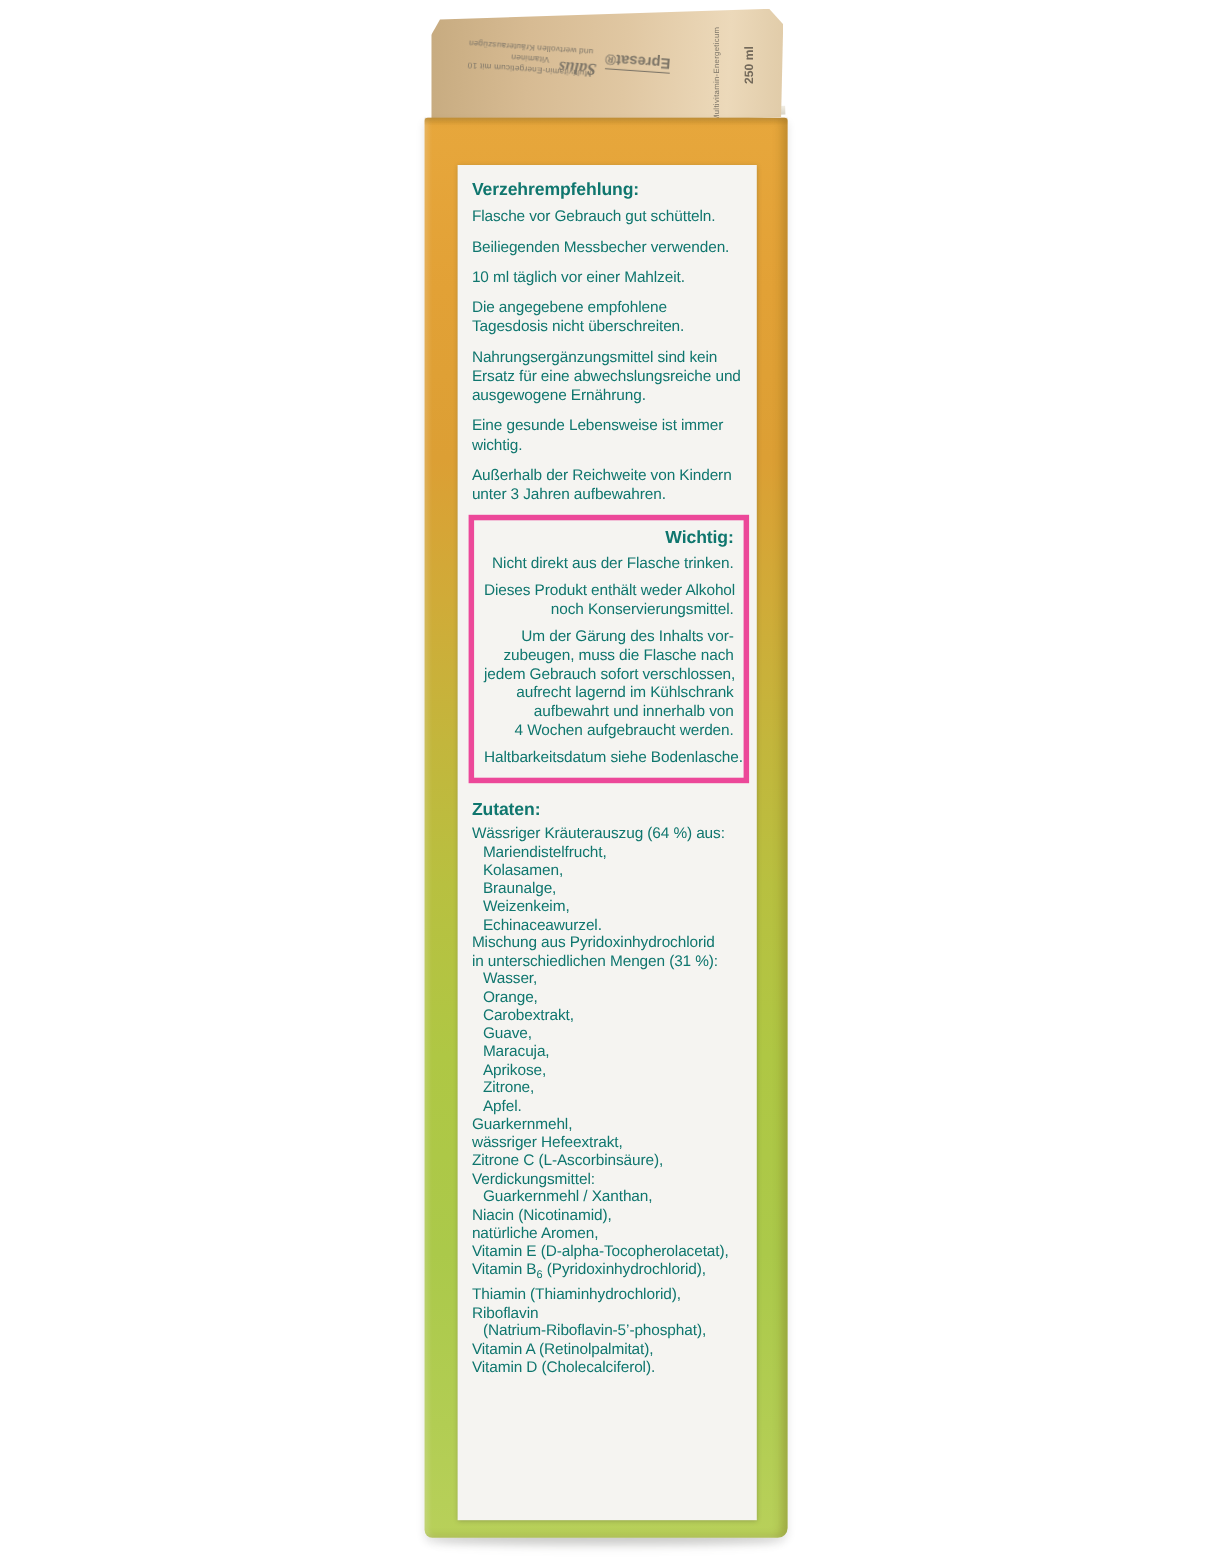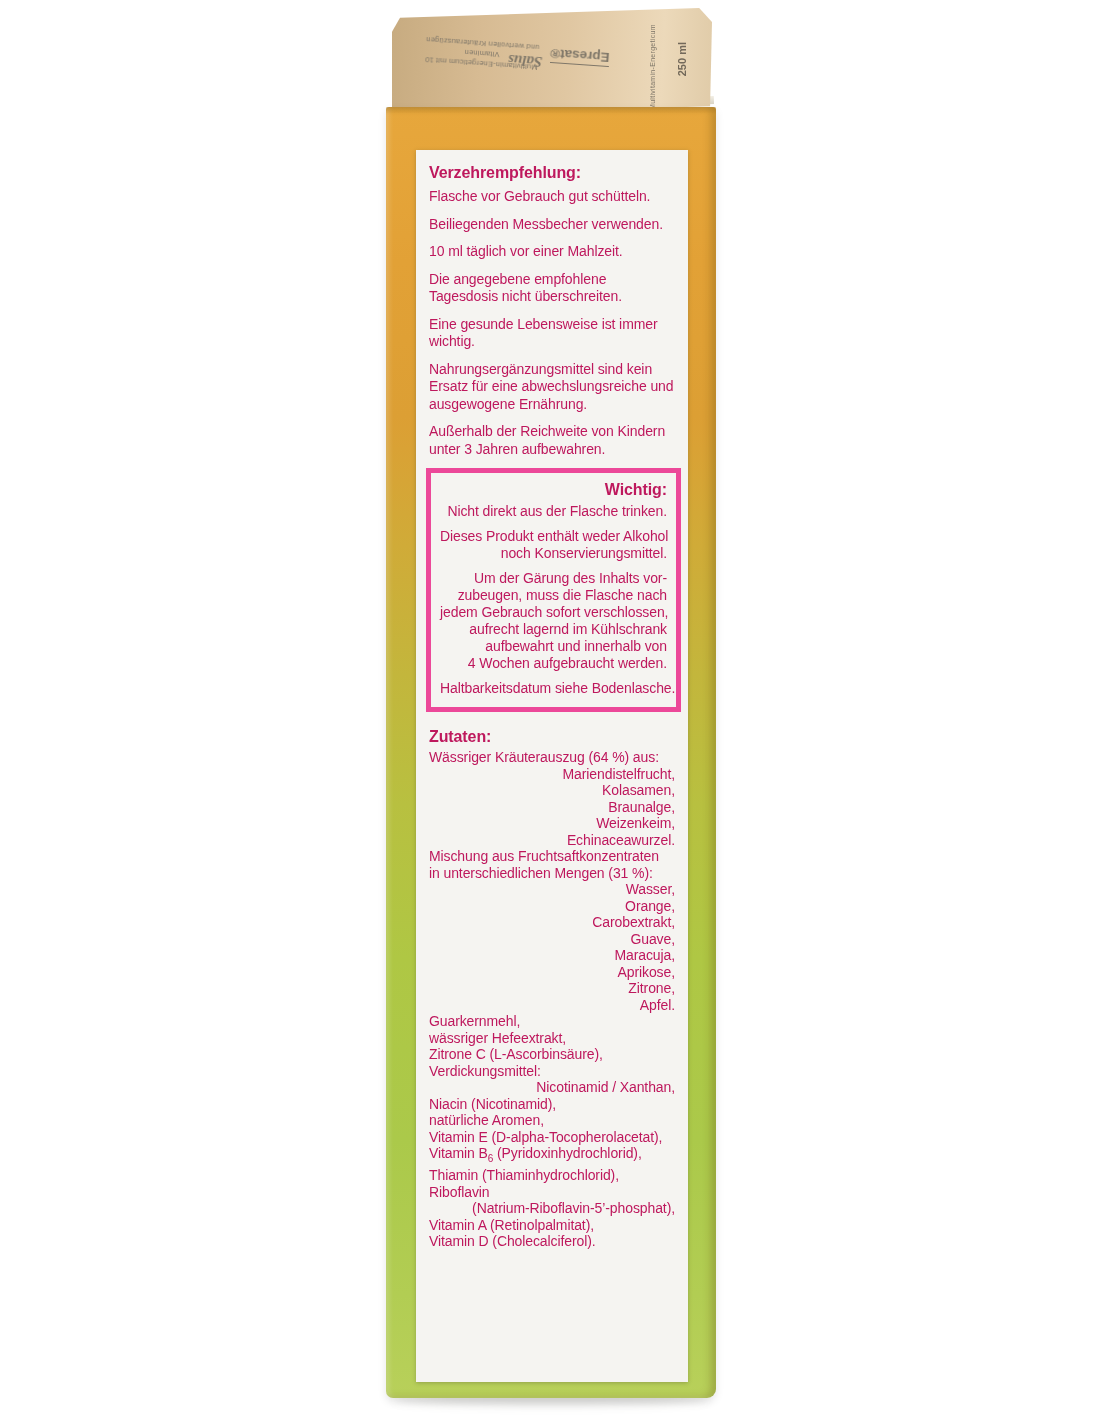--- a/index.html
+++ b/index.html
@@ -38,29 +38,29 @@
       #b8c040 54%, #afc744 66%, #abc94a 80%, #b2cd53 92%, #b8d05a 100%);
     border-radius:3px 3px 9px 7px;
     box-shadow:inset -5px 0 9px rgba(90,70,10,.28), inset 3px 0 5px rgba(255,255,255,.22),
                0 4px 8px rgba(0,0,0,.10);}
   .box-front::before{content:"";position:absolute;left:0;right:0;top:0;height:7px;
     background:linear-gradient(rgba(110,75,5,.22),rgba(110,75,5,0));}
 
   
   .label{position:absolute;left:30px;top:43px;width:272px;height:1232px;
          background:#f5f4f1;box-shadow:0 1px 4px rgba(80,80,50,.35);
-         padding:14px 13px;box-sizing:border-box;color:#be185d;overflow:hidden;}
+         padding:14px 13px;box-sizing:border-box;color:#0f766e;overflow:hidden;}
   .h{font-weight:bold;font-size:16px;margin:0 0 6px;letter-spacing:-.1px;}
   .para{margin:0 0 10px;line-height:17.5px;font-size:14px;white-space:nowrap;letter-spacing:-.1px;}
   .important{border:5px solid #ec4899;padding:8px 9px 2px;margin:2px -6px 16px -3px;text-align:right;}
   .important .h{margin-bottom:4px;}
   .important .para{margin-bottom:8px;line-height:17px;}
   .ingredients .h{margin-bottom:3px;}
   .iline{line-height:16.5px;font-size:14px;white-space:nowrap;letter-spacing:-.1px;}
-  .iline.ind{padding-left:10px;text-align:right;}
+  .iline.ind{padding-left:10px;}
   .iline.bold{font-weight:normal;}
   sub{font-size:10px;}
 </style>
 </head>
 <body>
 
 <div id="canvas">
 
   <div class="ground-shadow"></div>
 
@@ -80,22 +80,22 @@
   <div class="box-front">
     <div class="label">
 
       <div class="dosage">
         <div class="h">Verzehrempfehlung:</div>
         <div>
             <p class="para">Flasche vor Gebrauch gut schütteln.</p>
             <p class="para">Beiliegenden Messbecher verwenden.</p>
             <p class="para">10 ml täglich vor einer Mahlzeit.</p>
             <p class="para">Die angegebene empfohlene<br>Tagesdosis nicht überschreiten.</p>
+            <p class="para">Nahrungsergänzungsmittel sind kein<br>Ersatz für eine abwechslungsreiche und<br>ausgewogene Ernährung.</p>
             <p class="para">Eine gesunde Lebensweise ist immer<br>wichtig.</p>
-            <p class="para">Nahrungsergänzungsmittel sind kein<br>Ersatz für eine abwechslungsreiche und<br>ausgewogene Ernährung.</p>
             <p class="para">Außerhalb der Reichweite von Kindern<br>unter 3 Jahren aufbewahren.</p>
           </div>
       </div>
 
       <div class="important">
         <div class="h">Wichtig:</div>
         <div>
             <p class="para">Nicht direkt aus der Flasche trinken.</p>
             <p class="para">Dieses Produkt enthält weder Alkohol<br>noch Konservierungsmittel.</p>
             <p class="para">Um der Gärung des Inhalts vor-<br>zubeugen, muss die Flasche nach<br>jedem Gebrauch sofort verschlossen,<br>aufrecht lagernd im Kühlschrank<br>aufbewahrt und innerhalb von<br>4 Wochen aufgebraucht werden.</p>
@@ -105,35 +105,35 @@
 
       <div class="ingredients">
         <div class="h">Zutaten:</div>
         <div>
             <div class="iline">Wässriger Kräuterauszug (64 %) aus:</div>
             <div class="iline ind">Mariendistelfrucht,</div>
             <div class="iline ind">Kolasamen,</div>
             <div class="iline ind">Braunalge,</div>
             <div class="iline ind bold">Weizenkeim,</div>
             <div class="iline ind">Echinaceawurzel.</div>
-            <div class="iline">Mischung aus Fruchtsaftkonzentraten</div>
+            <div class="iline">Mischung aus Pyridoxinhydrochlorid</div>
             <div class="iline">in unterschiedlichen Mengen (31 %):</div>
             <div class="iline ind">Wasser,</div>
             <div class="iline ind">Orange,</div>
             <div class="iline ind">Carobextrakt,</div>
             <div class="iline ind">Guave,</div>
             <div class="iline ind">Maracuja,</div>
             <div class="iline ind">Aprikose,</div>
             <div class="iline ind">Zitrone,</div>
             <div class="iline ind">Apfel.</div>
             <div class="iline">Guarkernmehl,</div>
             <div class="iline">wässriger Hefeextrakt,</div>
             <div class="iline">Zitrone C (L-Ascorbinsäure),</div>
             <div class="iline">Verdickungsmittel:</div>
-            <div class="iline ind">Nicotinamid / Xanthan,</div>
+            <div class="iline ind">Guarkernmehl / Xanthan,</div>
             <div class="iline">Niacin (Nicotinamid),</div>
             <div class="iline">natürliche Aromen,</div>
             <div class="iline">Vitamin E (D-alpha-Tocopherolacetat),</div>
             <div class="iline">Vitamin B<sub>6</sub> (Pyridoxinhydrochlorid),</div>
             <div class="iline">Thiamin (Thiaminhydrochlorid),</div>
             <div class="iline">Riboflavin</div>
             <div class="iline ind">(Natrium-Riboflavin-5’-phosphat),</div>
             <div class="iline">Vitamin A (Retinolpalmitat),</div>
             <div class="iline">Vitamin D (Cholecalciferol).</div>
           </div>

